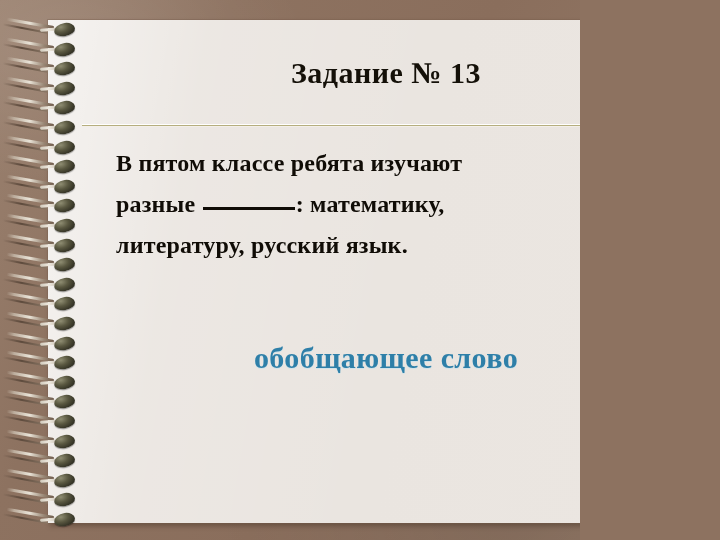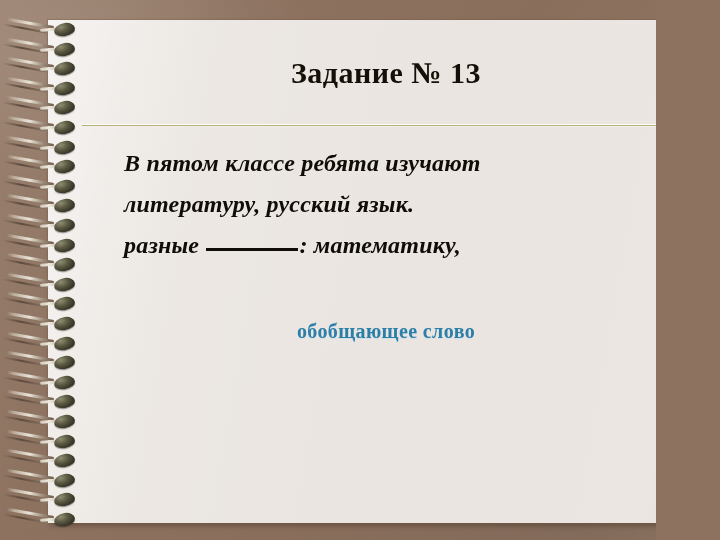--- a/index.html
+++ b/index.html
@@ -10,21 +10,21 @@
     overflow: hidden;
   }
   body {
     font-family: "Liberation Serif", "DejaVu Serif", serif;
     background: #8d7260;
   }
 
   
   #slide {
     position: relative;
-    width: 656px;
+    width: 580px;
     height: 540px;
     background:
       linear-gradient(115deg, #9b8270 0%, #8d7260 28%, #8a6e5c 60%, #927866 100%);
     overflow: hidden;
   }
 
   
   #slide::before {
     content: "";
     position: absolute;
@@ -166,26 +166,25 @@
     height: 3px;
     background: linear-gradient(180deg,
         #ffffff 0%, #ffffff 34%,
         #b6ae7e 34%, #b6ae7e 72%,
         #f3efe9 72%, #f3efe9 100%);
   }
 
   
   #body-text {
     position: absolute;
-    left: 124px;
+    left: 116px;
     top: 143px;
     width: 520px;
     font-size: 24px;
     font-weight: bold;
-    font-style: italic;
     color: #100c06;
     line-height: 41px;
     letter-spacing: 0.2px;
   }
   .blank {
     display: inline-block;
     width: 92px;
     border-bottom: 3px solid #100c06;
     vertical-align: 2px;
     margin: 0 1px;
@@ -204,21 +203,22 @@
   }
   #prompt-line1 {
     font-size: 24px;
     font-weight: bold;
     color: #e03d15;
     letter-spacing: 0.4px;
     text-shadow: 0 1px 0 rgba(255,190,160,0.55);
     white-space: nowrap;
   }
   #prompt-line2 {
-    font-size: 20px;
+    margin-top: 21px;
+    font-size: 30px;
     font-weight: bold;
     color: #2e7fa8;
     letter-spacing: 0.4px;
     text-shadow: 0 1px 0 rgba(190,225,240,0.6);
     white-space: nowrap;
   }
 </style>
 </head>
 <body>
 
@@ -386,21 +386,21 @@
         <div class="head"></div>
       </div>
     </div>
 
   <div id="title">Задание № 13</div>
 
   <div id="divider"></div>
 
   <div id="body-text">
     <div>В пятом классе ребята изучают</div>
+    <div><span>разные </span><span class="blank"></span><span>: математику,</span></div>
     <div>литературу, русский язык.</div>
-    <div><span>разные </span><span class="blank"></span><span>: математику,</span></div>
   </div>
 
   <div id="prompt">
     <div id="prompt-line2">обобщающее слово</div>
   </div>
 
 </div>
 
 </body></html>

